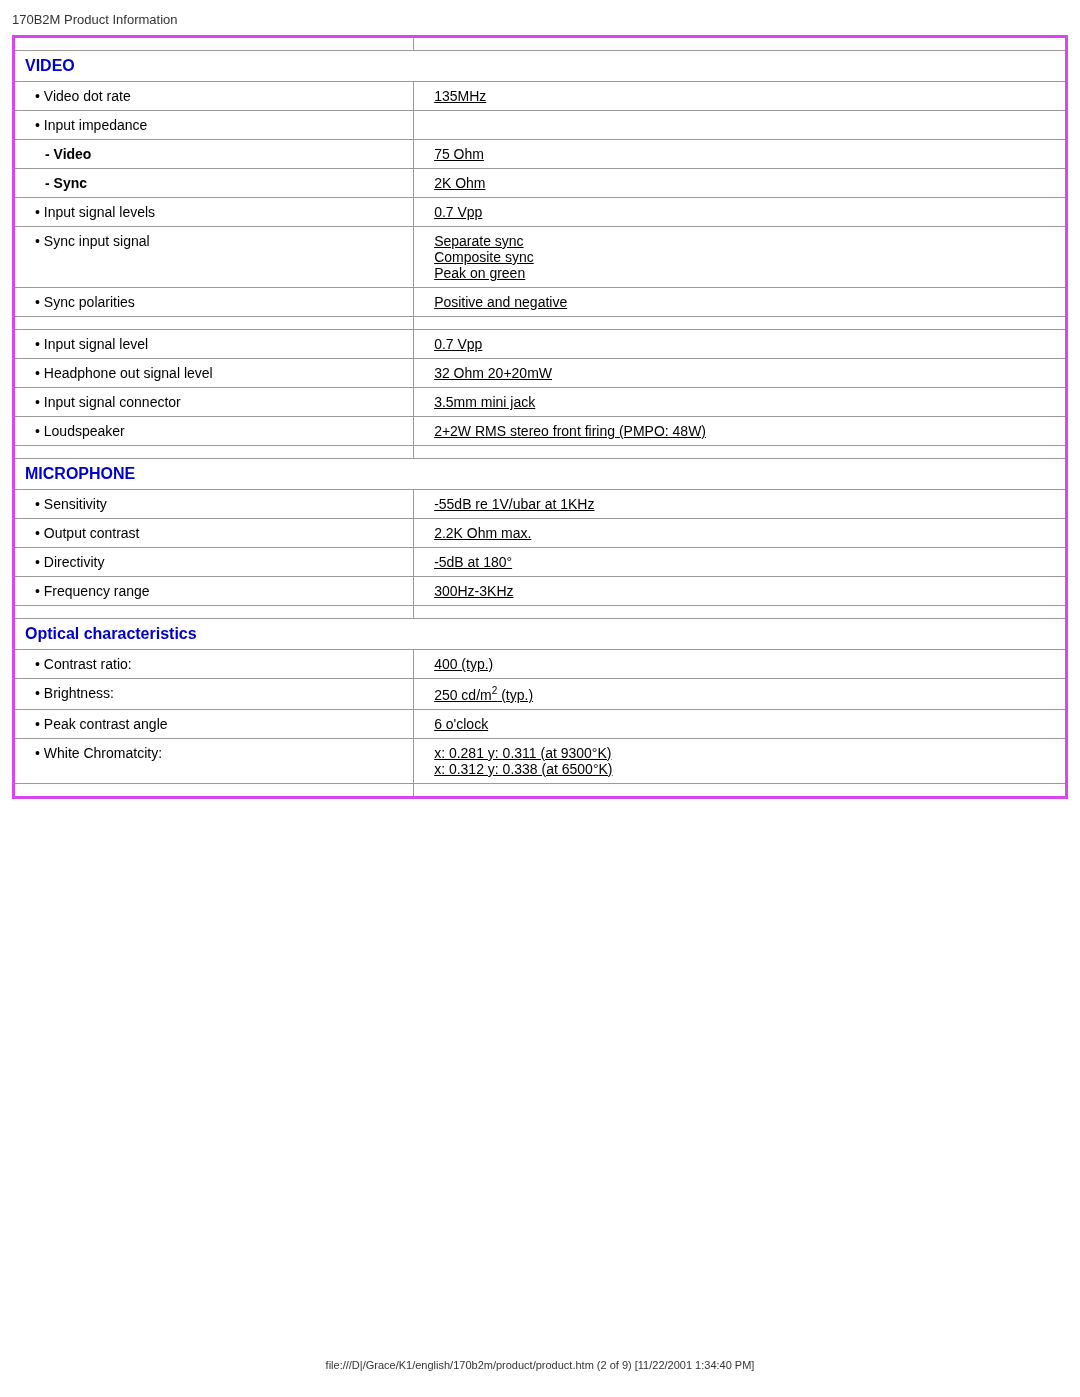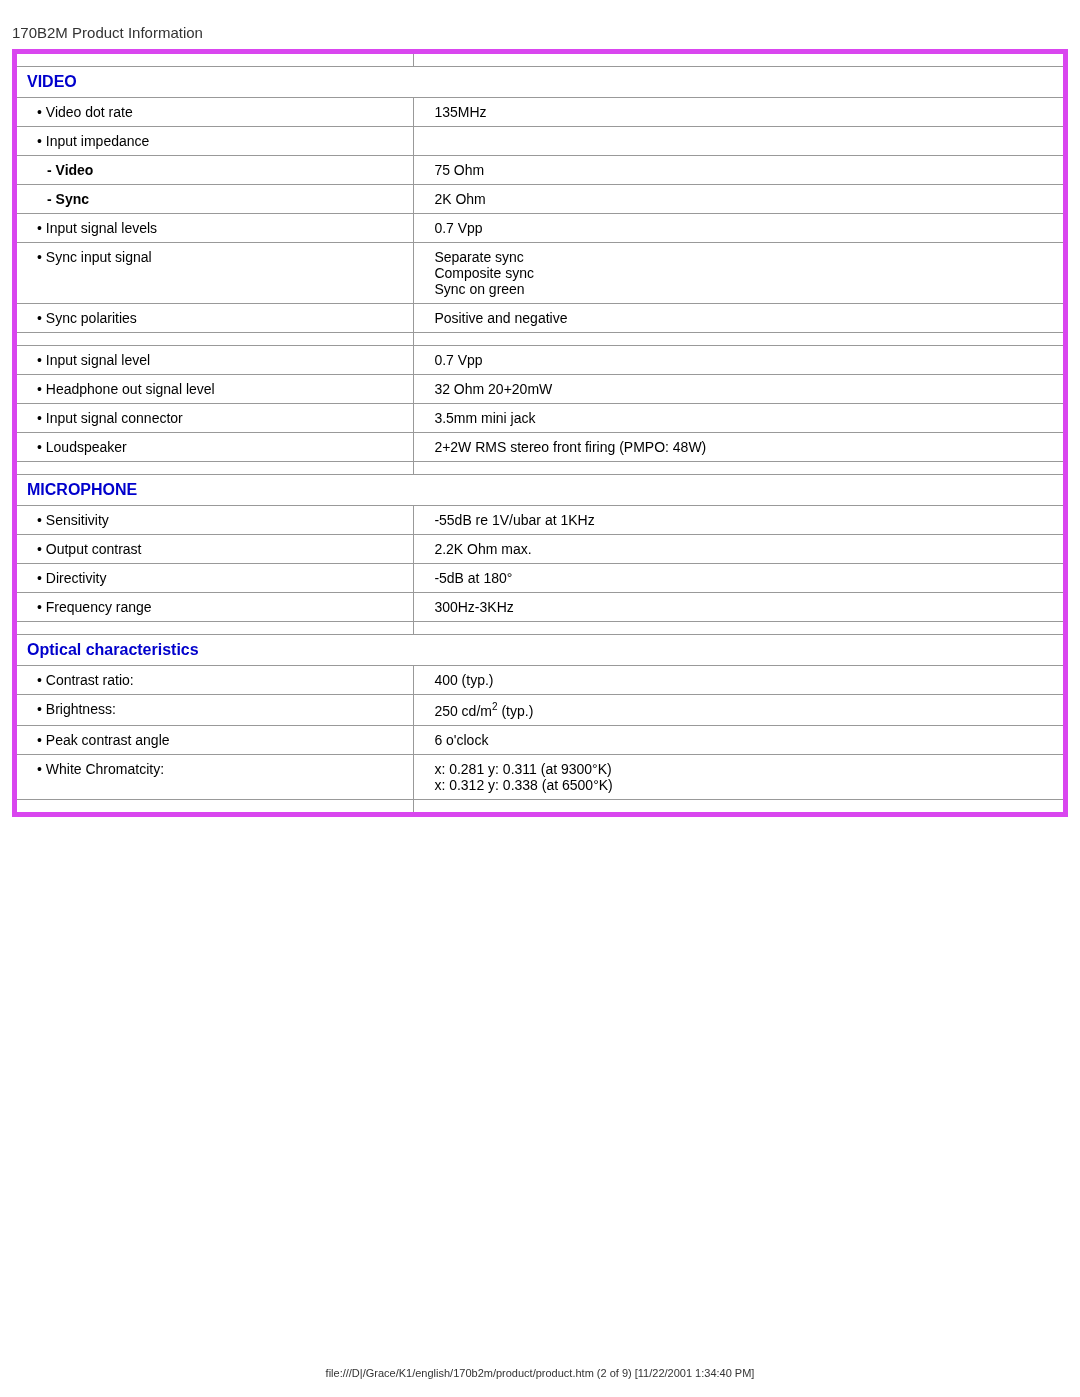--- a/index.html
+++ b/index.html
@@ -12,30 +12,30 @@
       font-family: Arial, sans-serif;
       font-size: 14px;
       background: #fff;
       color: #000;
       width: 1080px;
       min-height: 1397px;
       position: relative;
     }
 
     .page-header {
-      font-size: 15px;
+      font-size: 13px;
       color: #333;
-      padding: 24px 12px 4px 12px;
+      padding: 12px 12px 4px 12px;
     }
 
     .main-table {
       width: calc(100% - 24px);
       margin: 4px 12px;
       border-collapse: collapse;
-      border: 5px solid #d946ef;
+      border: 3px solid #d946ef;
     }
 
     .main-table td {
       border: 1px solid #999;
       padding: 6px 20px;
       vertical-align: top;
     }
 
     .section-header-row td {
       background: #fff;
@@ -47,38 +47,39 @@
       font-weight: bold;
       color: #0000cc;
     }
 
     .col-left {
       width: 38%;
     }
 
     .col-right {
       width: 62%;
+      text-decoration: underline;
     }
 
     .indent {
       padding-left: 30px !important;
       font-weight: bold;
     }
 
     .spacer-row td {
       height: 10px;
       border: 1px solid #999;
     }
 
     .page-footer {
       font-size: 11px;
       color: #333;
       text-align: center;
       position: absolute;
-      bottom: 18px;
+      bottom: 26px;
       width: 100%;
     }
 
     sup {
       font-size: 10px;
     }
   </style>
 </head>
 <body>
 
@@ -117,21 +118,21 @@
     <td class="col-right">2K Ohm</td>
   </tr>
   <tr>
     <td class="col-left">• Input signal levels</td>
     <td class="col-right">0.7 Vpp</td>
   </tr>
   <tr>
     <td class="col-left">• Sync input signal</td>
     <td class="col-right" style="white-space: pre-line;">Separate sync
 Composite sync
-Sync on green</td>
+Peak on green</td>
   </tr>
   <tr>
     <td class="col-left">• Sync polarities</td>
     <td class="col-right">Positive and negative</td>
   </tr>
 
   <tr class="spacer-row">
     <td class="col-left"></td>
     <td class="col-right"></td>
   </tr>

